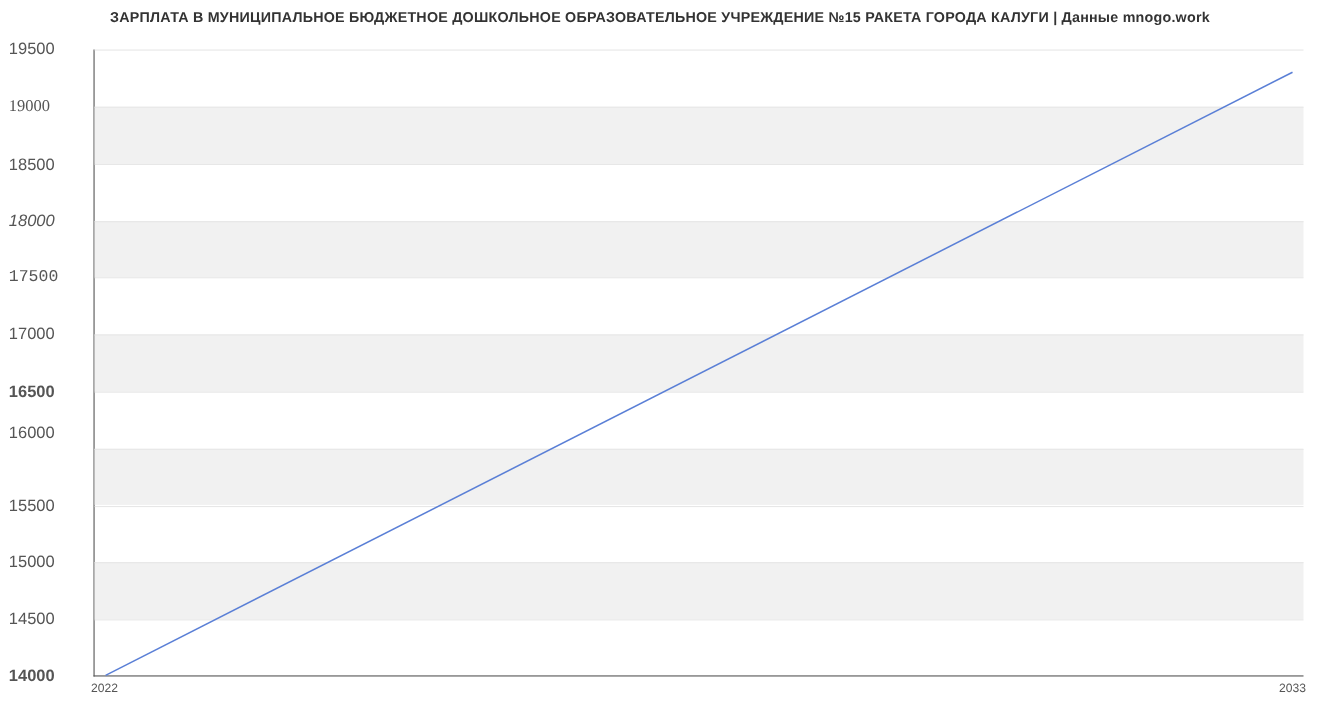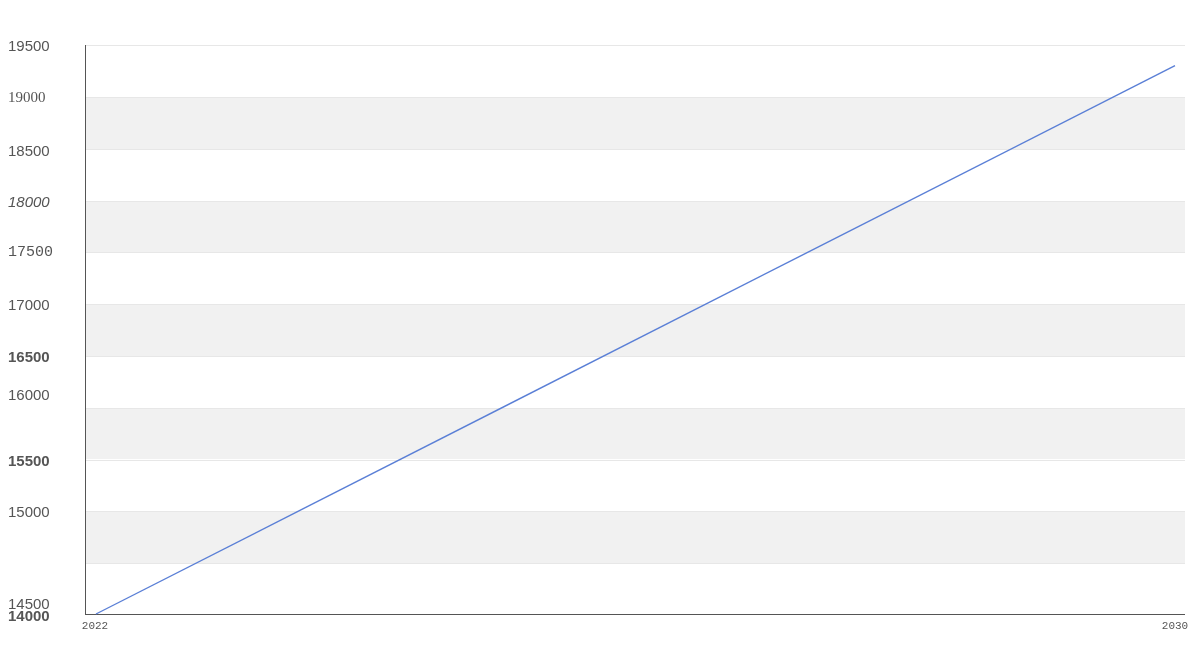--- a/index.html
+++ b/index.html
@@ -58,51 +58,51 @@
     font-size: 15px;
     color: #555;
     transform: translateY(-50%);
   }
   .xtick {
     position: absolute;
     top: 620px;
     font-size: 11px;
     color: #555;
     transform: translateX(-50%);
-    font-family: Liberation Mono, monospace;
   }
   svg.line {
     position: absolute;
     left: 0;
     top: 0;
     width: 100%;
     height: 100%;
     overflow: visible;
   }
 </style>
 </head>
 <body>
 
 <div class="chart-wrap">
+  <div class="title">ЗАРПЛАТА В МУНИЦИПАЛЬНОЕ БЮДЖЕТНОЕ ДОШКОЛЬНОЕ ОБРАЗОВАТЕЛЬНОЕ УЧРЕЖДЕНИЕ №15 РАКЕТА ГОРОДА КАЛУГИ | Данные mnogo.work</div>
 
   <div class="ytick" style="top:615px;font-weight:bold;">14000</div>
-  <div class="ytick" style="top:563.2px;margin-top:40px;">14500</div>
+  <div class="ytick" style="top:563.2px;">14500</div>
   <div class="ytick" style="top:511.4px;">15000</div>
-  <div class="ytick" style="top:459.5px;font-weight:bold;">15500</div>
+  <div class="ytick" style="top:459.5px;">15500</div>
   <div class="ytick" style="top:394px;">16000</div>
   <div class="ytick" style="top:355.9px;font-weight:bold;">16500</div>
   <div class="ytick" style="top:304.1px;">17000</div>
   <div class="ytick" style="top:252.3px;font-family:Liberation Mono, monospace;">17500</div>
   <div class="ytick" style="top:200.5px;font-style:italic;">18000</div>
   <div class="ytick" style="top:150px;">18500</div>
   <div class="ytick" style="top:96.8px;font-family:Liberation Serif, serif;">19000</div>
   <div class="ytick" style="top:45px;">19500</div>
 
   <div class="xtick" style="left:95px;">2022</div>
-  <div class="xtick" style="left:1175px;">2030</div>
+  <div class="xtick" style="left:1175px;">2033</div>
 
   <div class="plot">
 
     <div class="band" style="top:51.8px; height:51.8px;"></div>
     <div class="band" style="top:155.5px; height:51.8px;"></div>
     <div class="band" style="top:259.1px; height:51.8px;"></div>
     <div class="band" style="top:362.7px; height:51.8px;"></div>
     <div class="band" style="top:466.4px; height:51.8px;"></div>
 
     <div class="gridline" style="top:0px;"></div>

